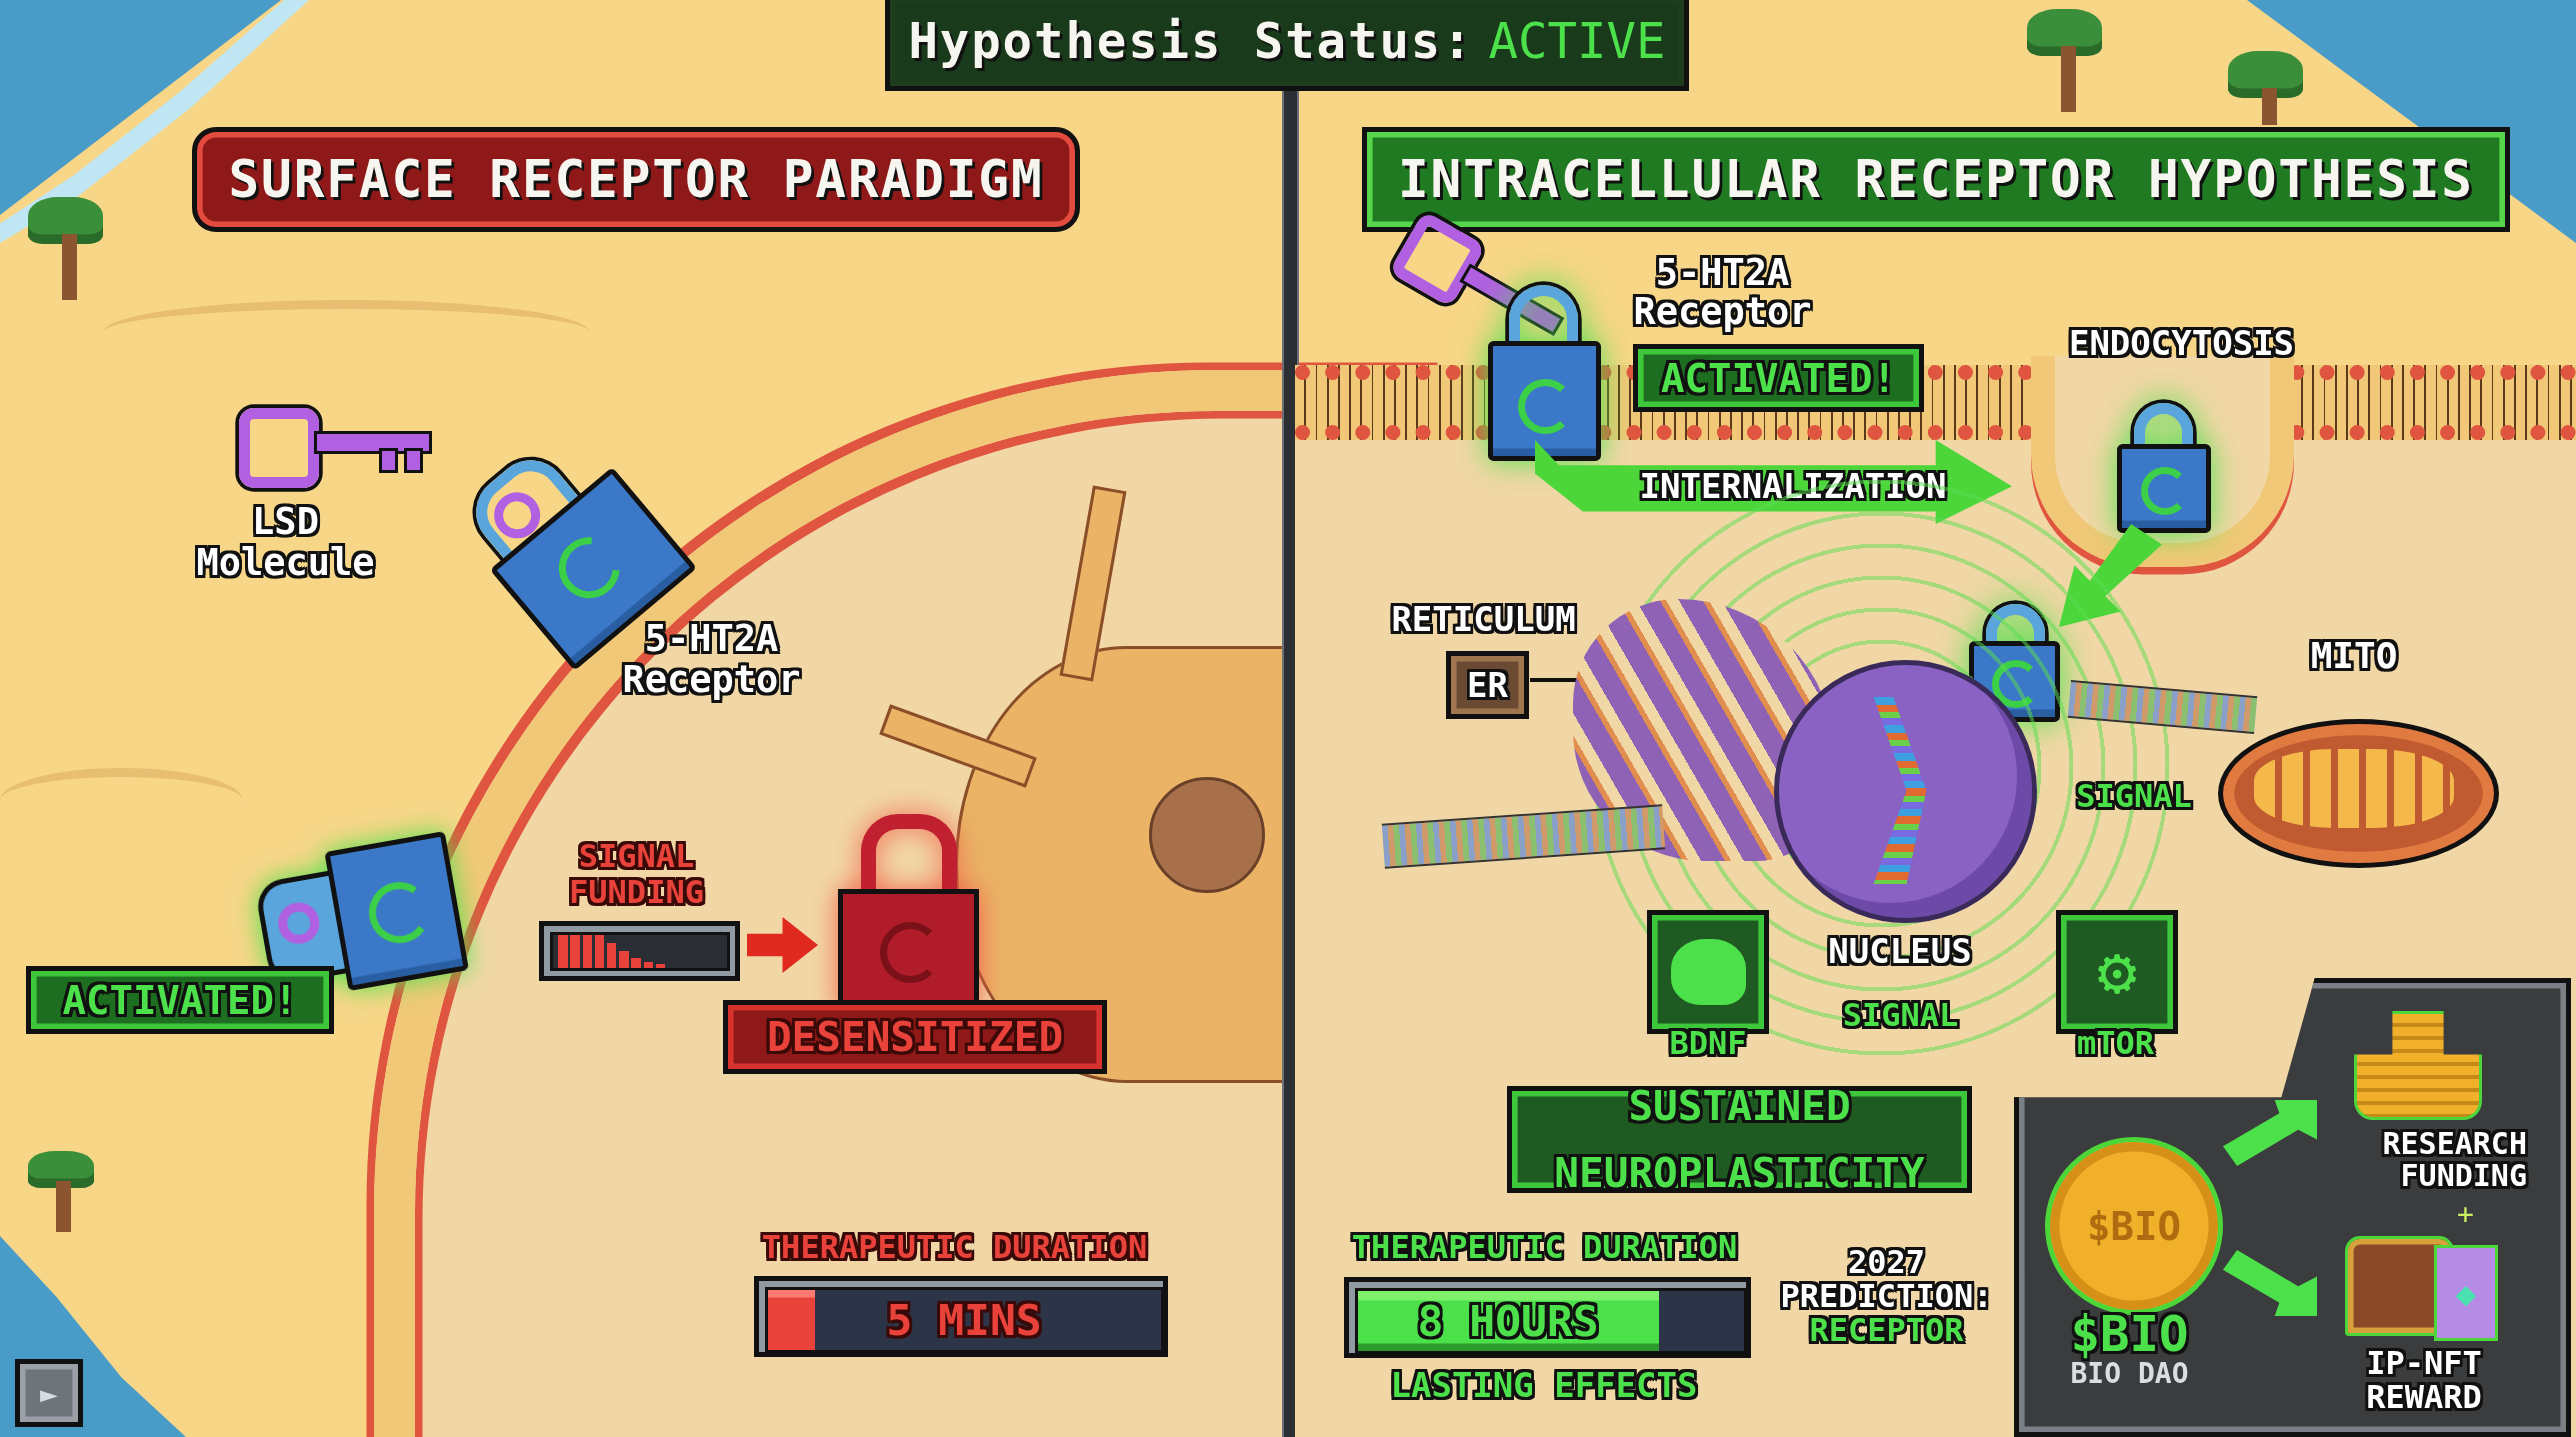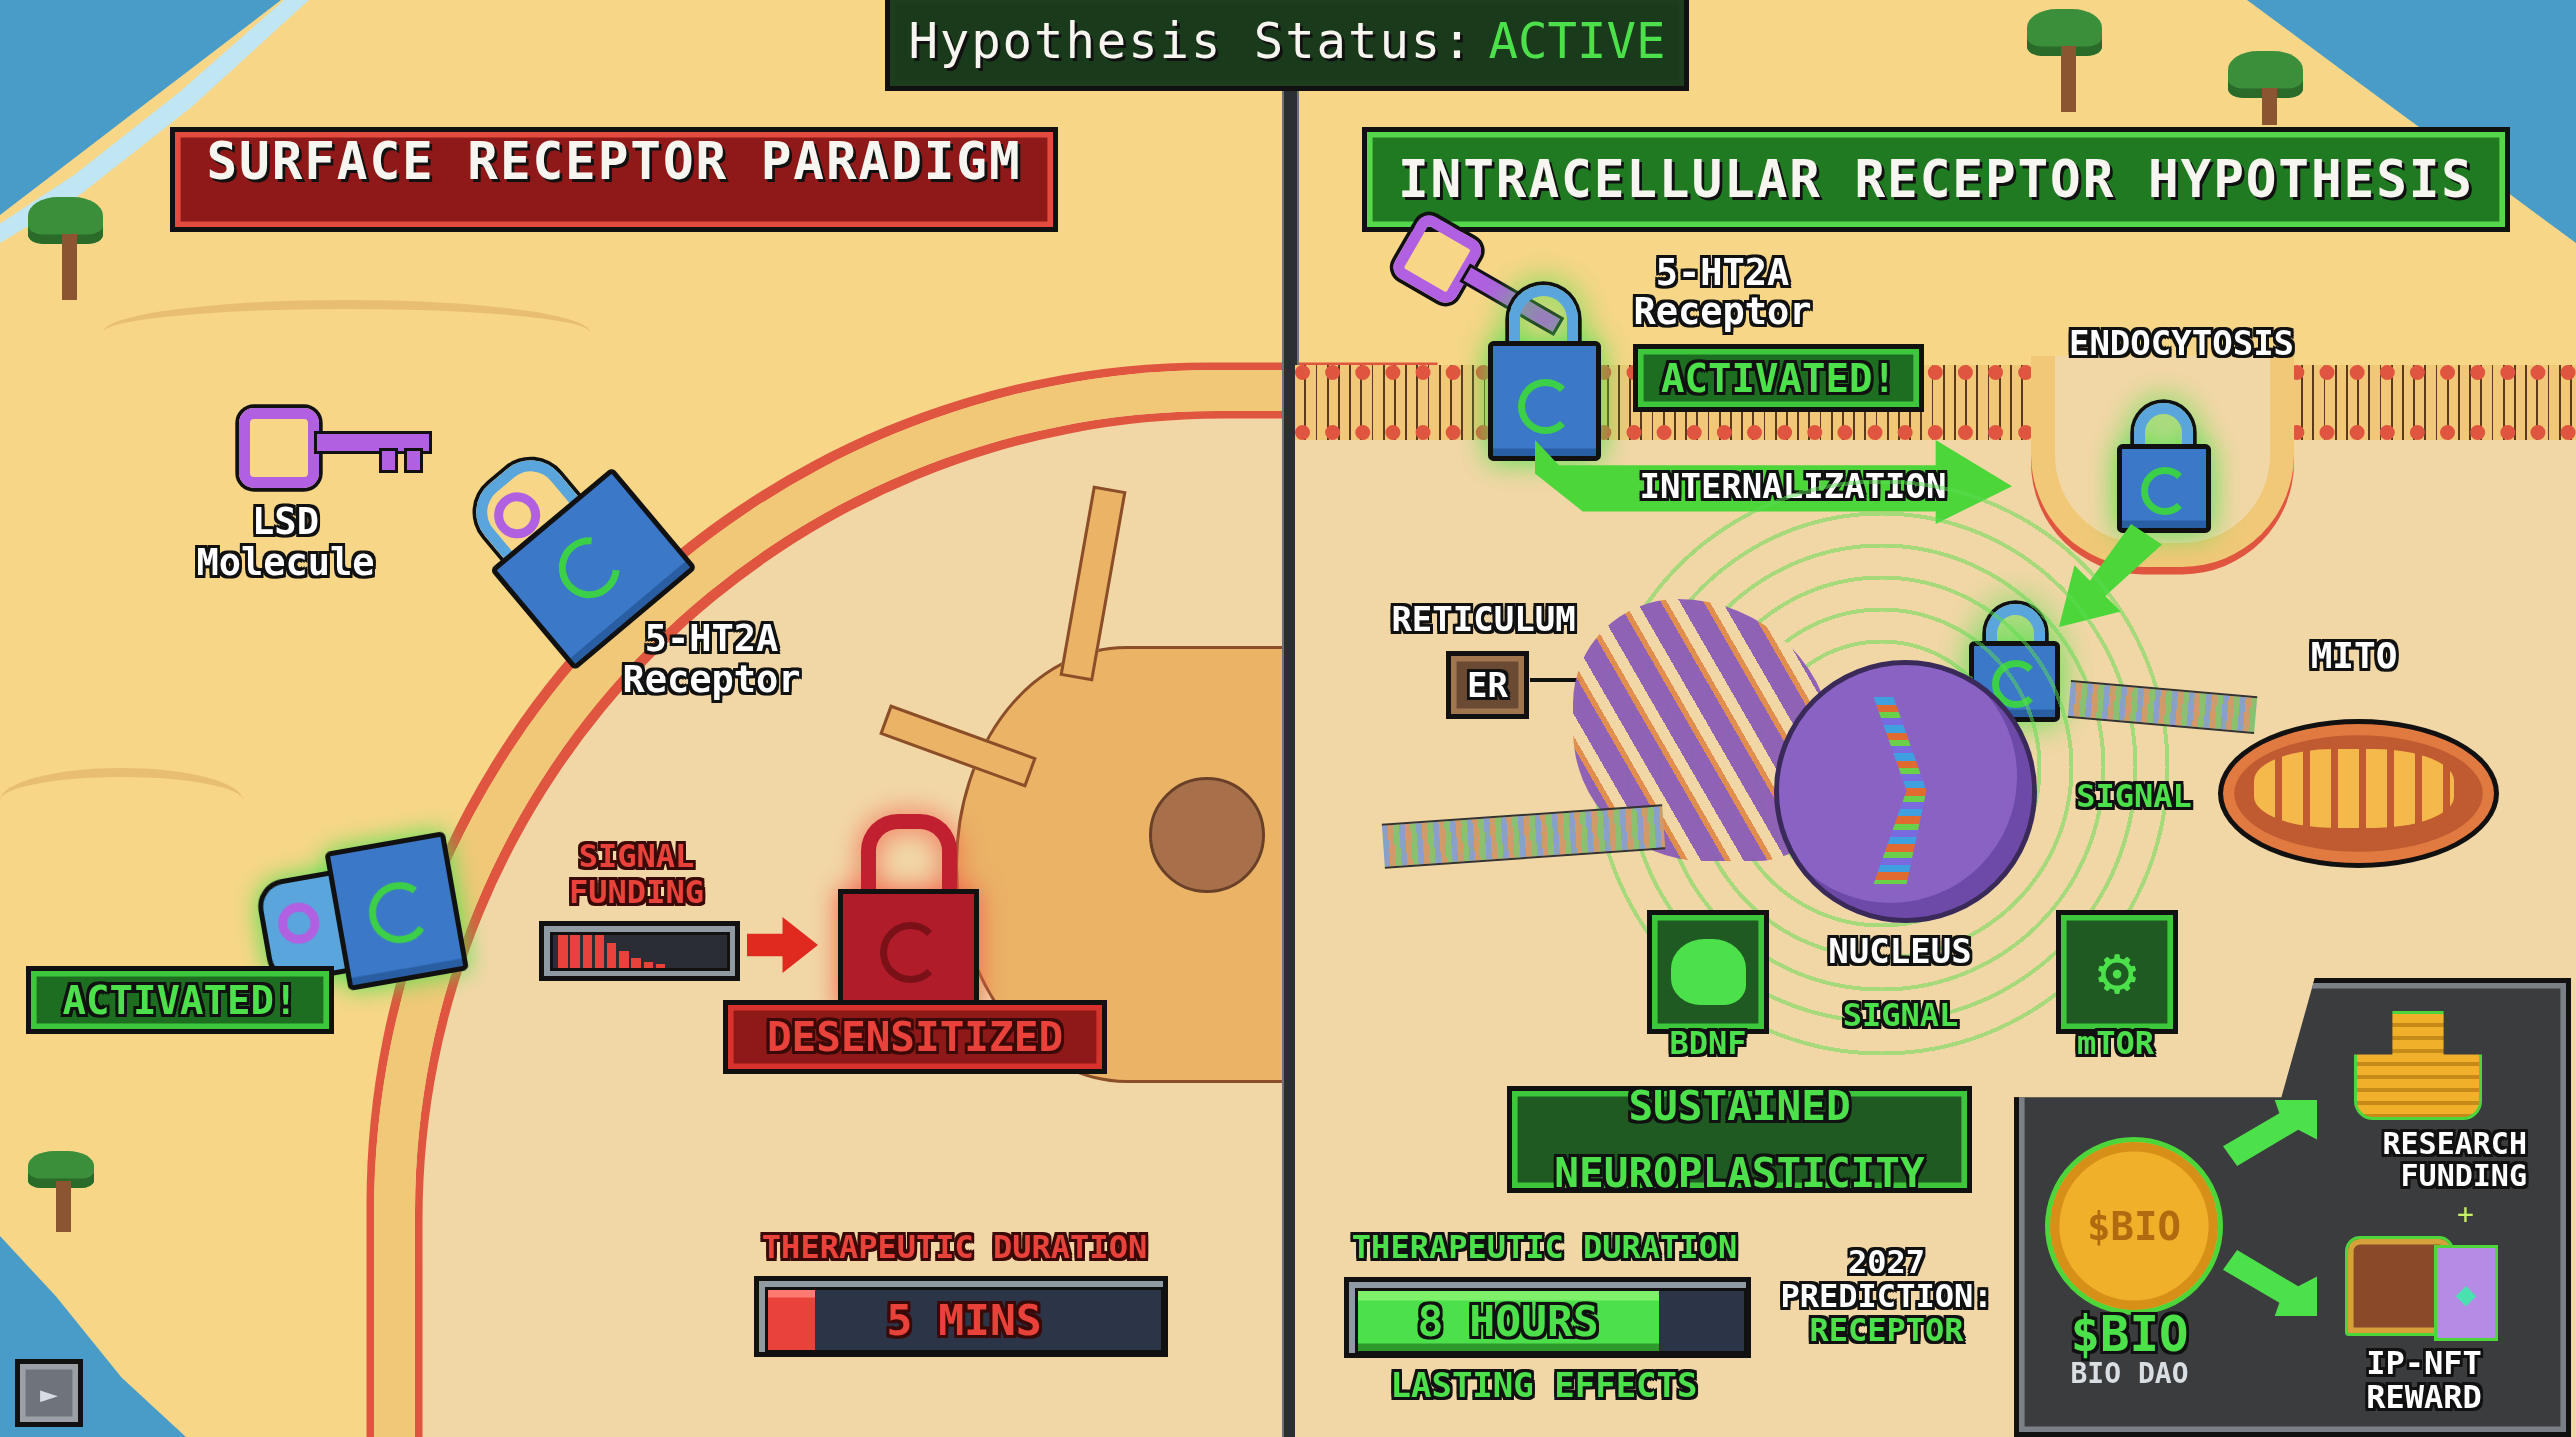--- a/index.html
+++ b/index.html
@@ -65,25 +65,25 @@
 <div class="abs" style="left:374px;top:370px;width:1030px;height:1217px;border:41px solid #f0c878;border-right:none;border-bottom:none;border-radius:842px 0 0 0;outline:none;box-shadow:inset 7.5px 7.5px 0 #e0553f, -7.5px -7.5px 0 #e0553f;"></div>
 
 <div class="abs" style="left:955px;top:646px;width:337px;height:431px;background:#eab366;border:3.7px solid #8a4e28;border-radius:50% 0 0 50%;"></div>
 <div class="abs" style="left:1076px;top:487px;width:28px;height:187px;background:#eab366;border:3.7px solid #8a4e28;transform:rotate(10deg);"></div>
 <div class="abs" style="left:880px;top:730px;width:150px;height:26px;background:#eab366;border:3.7px solid #8a4e28;transform:rotate(20deg);"></div>
 <div class="abs" style="left:1149px;top:777px;width:110px;height:110px;border-radius:50%;background:#a8704a;border:3.7px solid #6b4028;"></div>
 
 <div class="abs divider"></div>
 
 <div class="abs pixel-box" style="--inner:#1e3d1e;left:885px;top:-7.5px;width:794px;height:88px;background:#1a3a1c;display:flex;align-items:center;justify-content:center;font-size:49px;">
-  <span class="title-text" style="font-weight:normal;">Hypothesis Status:</span>
+  <span class="title-text" style="font-weight:bold;">Hypothesis Status:</span>
   <span style="color:#4ce04a;margin-left:15px;">ACTIVE</span>
 </div>
 
-<div class="abs pixel-box" style="--inner:#e34b3f;left:170px;top:127px;width:878px;height:95px;background:#8f1818;display:flex;align-items:flex-start;justify-content:center;">
+<div class="abs pixel-box" style="--inner:#e34b3f;left:192px;top:127px;width:878px;height:95px;background:#8f1818;display:flex;align-items:center;justify-content:center;border-radius:24px;">
   <span class="title-text" style="font-size:51px;">SURFACE RECEPTOR PARADIGM</span>
 </div>
 
 <div class="abs pixel-box" style="--inner:#56d64a;left:1362px;top:127px;width:1138px;height:95px;background:#1f7a22;display:flex;align-items:center;justify-content:center;">
   <span class="title-text" style="font-size:51px;">INTRACELLULAR RECEPTOR HYPOTHESIS</span>
 </div>
 
 <div class="abs" style="left:239px;top:403px;width:187px;height:75px;">
   <div class="abs" style="left:0;top:4.7px;width:58px;height:58px;border:11.2px solid #b060e0;border-radius:15px;box-shadow:0 0 0 3.7px #111;"></div>
   <div class="abs" style="left:75px;top:28px;width:112px;height:17px;background:#b060e0;border:3.7px solid #111;"></div>

